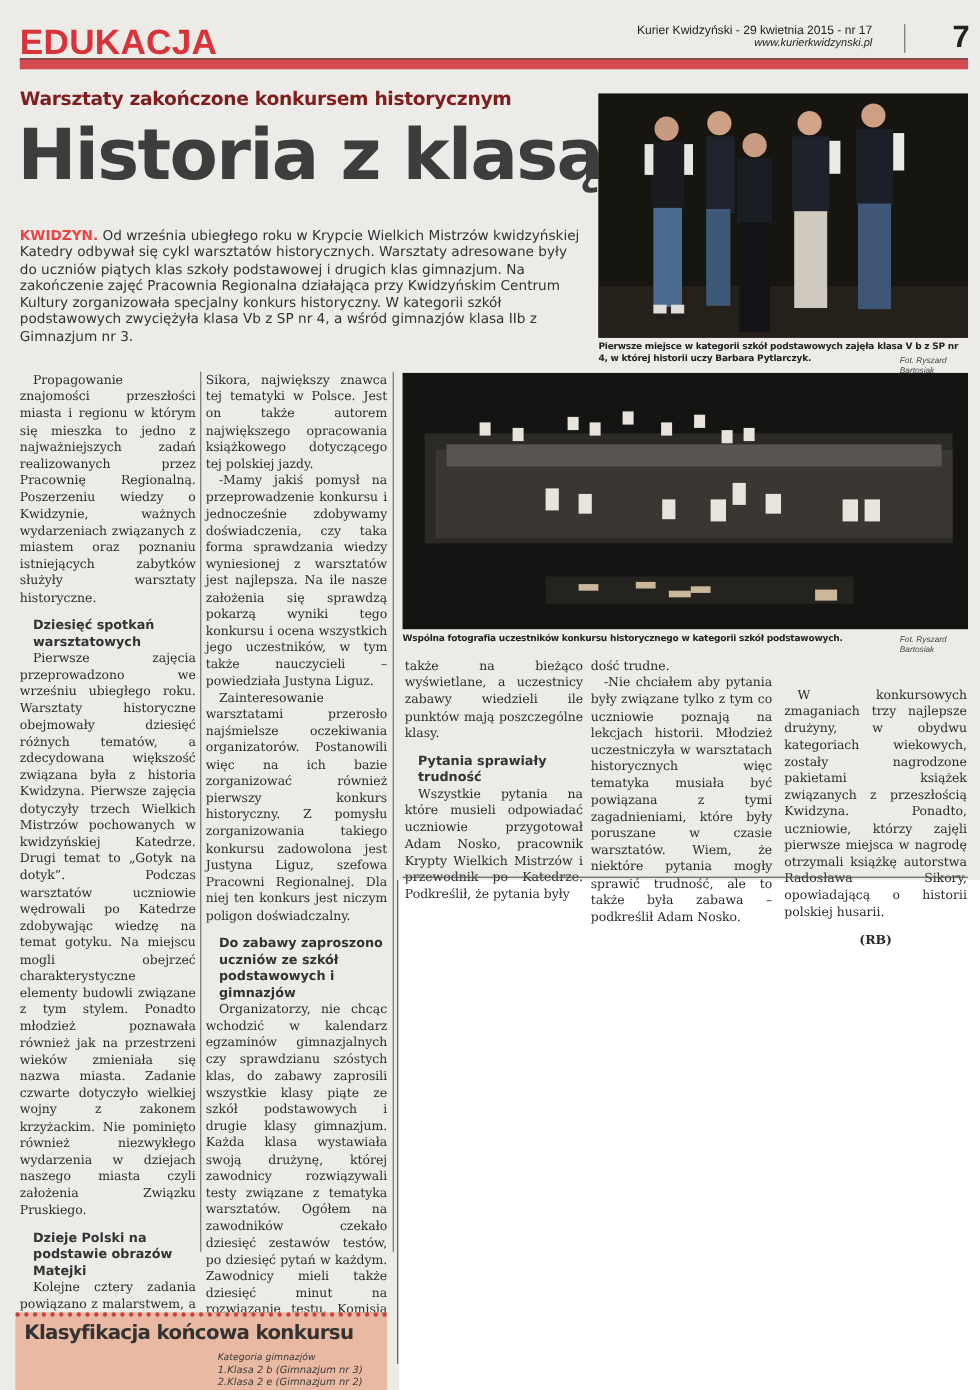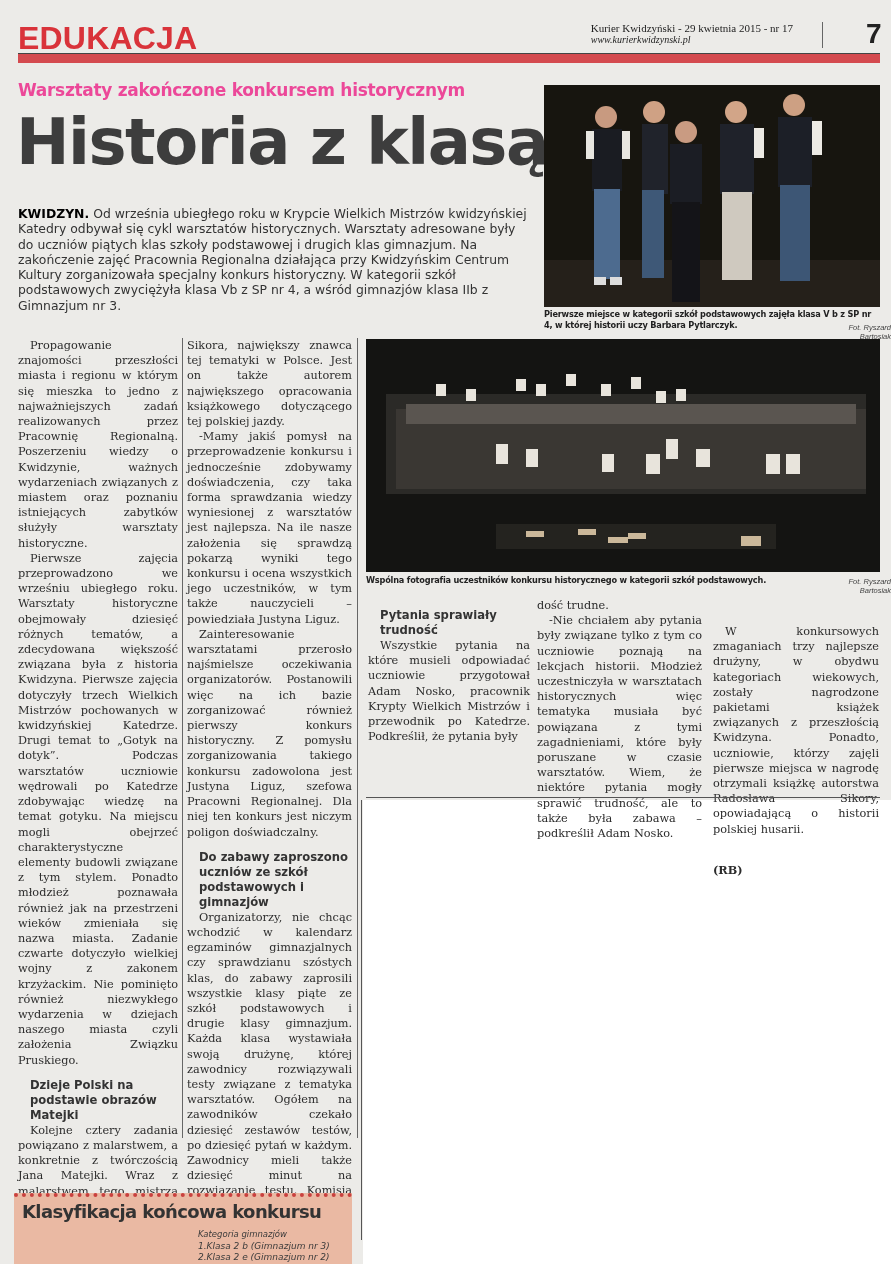--- a/index.html
+++ b/index.html
@@ -2,46 +2,46 @@
 <html><head>
 <meta charset="utf-8">
 <style>
   html, body { margin: 0; padding: 0; background: #ffffff; }
   body { width: 891px; height: 1264px; position: relative; overflow: hidden; font-family: "DejaVu Serif", serif; color: #2a2a2a; }
   .paper-top { position: absolute; left: 0; top: 0; width: 891px; height: 800px; background: #ecebe8; }
   .paper-bottom { position: absolute; left: 0; top: 800px; width: 363px; height: 464px; background: #ecebe8; }
   .vrule-right-bottom { position: absolute; left: 361px; top: 800px; width: 1px; height: 440px; background: #555; }
 
   .section { position: absolute; left: 18px; top: 20px; font-family: "Liberation Sans", sans-serif; font-weight: bold; font-size: 32px; color: #d9333a; letter-spacing: 0.2px; }
-  .paper-meta { position: absolute; right: 98px; top: 22px; font-family: Liberation Serif, serif; font-size: 11px; line-height: 12px; color: #222; }
+  .paper-meta { position: absolute; right: 98px; top: 22px; text-align: right; font-family: Liberation Sans, sans-serif; font-size: 11px; line-height: 12px; color: #222; }
   .paper-meta .url { font-style: italic; font-size: 10px; }
   .meta-divider { position: absolute; left: 822px; top: 22px; width: 1px; height: 26px; background: #666; }
   .page-no { position: absolute; left: 866px; top: 18px; font-family: "Liberation Sans", sans-serif; font-weight: bold; font-size: 28px; color: #222; }
   .red-bar { position: absolute; left: 18px; top: 53px; width: 862px; height: 9px; background: #d44a4f; border-top: 1px solid #444; }
 
-  .kicker { position: absolute; left: 18px; top: 80px; font-family: "DejaVu Sans", sans-serif; font-weight: bold; font-size: 17px; color: #ec4899; letter-spacing: -0.3px; text-align: right; }
+  .kicker { position: absolute; left: 18px; top: 80px; font-family: "DejaVu Sans", sans-serif; font-weight: bold; font-size: 17px; color: #7f1d1d; letter-spacing: -0.3px; text-align: right; }
   .headline { position: absolute; left: 16px; top: 102px; font-family: "DejaVu Sans", sans-serif; font-weight: bold; font-size: 64px; line-height: 80px; color: #3d3d3d; letter-spacing: -1.5px; }
 
   .lead { position: absolute; left: 18px; top: 206px; width: 515px; font-family: "DejaVu Sans", sans-serif; font-size: 12.4px; line-height: 15.3px; color: #333; }
-  .lead .dateline { color: #000000; font-weight: bold; }
+  .lead .dateline { color: #ef4444; font-weight: bold; }
 
   .col { position: absolute; font-size: 11.3px; line-height: 15.2px; text-align: justify; color: #2c2c2c; }
   .col p { margin: 0; text-indent: 12px; }
   .col h3 { margin: 10px 0 0 0; font-family: "DejaVu Sans", sans-serif; font-size: 11.6px; line-height: 15px; font-weight: bold; color: #333; padding-left: 12px; text-align: left; }
   .col1 { left: 18px; top: 338px; width: 160px; }
   .col2 { left: 187px; top: 338px; width: 165px; }
   .col3 { left: 368px; top: 598px; width: 162px; }
   .col4 { left: 537px; top: 598px; width: 165px; }
   .col5 { left: 713px; top: 598px; width: 166px; }
   .vrule { position: absolute; width: 1px; background: #666; }
 
   .photo1 { position: absolute; left: 544px; top: 85px; width: 336px; height: 222px; background: #141311; overflow: hidden; }
   .photo2 { position: absolute; left: 366px; top: 339px; width: 514px; height: 233px; background: #151513; overflow: hidden; }
   .caption { position: absolute; font-family: "DejaVu Sans", sans-serif; font-weight: bold; font-size: 8.2px; line-height: 11px; color: #222; letter-spacing: -0.2px; }
-  .credit { position: absolute; font-family: "Liberation Sans", sans-serif; font-style: italic; font-size: 7.5px; color: #444; text-align: right; }
+  .credit { position: absolute; font-family: "Liberation Sans", sans-serif; font-style: italic; font-size: 7.5px; color: #444; }
 
   .bottom-rule { position: absolute; left: 366px; top: 797px; width: 514px; height: 1px; background: #555; }
 
   .classbox { position: absolute; left: 14px; top: 1148px; width: 338px; height: 92px; background: #eab9a3; border-top: 4px dotted #c9413f; margin-top: 45px; }
   .classbox h2 { position: absolute; left: 8px; top: 4px; margin: 0; font-family: "DejaVu Sans", sans-serif; font-weight: bold; font-size: 18px; color: #333; letter-spacing: -0.6px; }
   .classbox .cat { position: absolute; top: 32px; font-family: "DejaVu Sans", sans-serif; font-style: italic; font-size: 9px; line-height: 11.5px; color: #3a3a3a; }
   .classbox .cat .lbl { font-size: 8.5px; }
   .cat-sp { left: 8px; }
   .cat-gim { left: 184px; }
   .strike-line { position: absolute; left: 176px; top: 77px; width: 158px; height: 1px; background: #222; transform: rotate(-0.6deg); }
@@ -147,48 +147,50 @@
         <rect x="262" y="194" width="18" height="6"></rect>
         <rect x="375" y="197" width="20" height="10"></rect>
       </g>
   </svg>
 </div>
 <div class="caption" style="left:366px; top:575px; width:440px;">Wspólna fotografia uczestników konkursu historycznego w kategorii szkół podstawowych.</div>
 <div class="credit" style="left:818px; top:577px;">Fot. Ryszard Bartosiak</div>
 
 <div class="col col1">
   <p>Propagowanie znajomości przeszłości miasta i regionu w którym się mieszka to jedno z najważniejszych zadań realizowanych przez Pracownię Regionalną. Poszerzeniu wiedzy o Kwidzynie, ważnych wydarzeniach związanych z miastem oraz poznaniu istniejących zabytków służyły warsztaty historyczne.</p>
+  <h3>Dziesięć spotkań warsztatowych</h3>
   <p>Pierwsze zajęcia przeprowadzono we wrześniu ubiegłego roku. Warsztaty historyczne obejmowały dziesięć różnych tematów, a zdecydowana większość związana była z historia Kwidzyna. Pierwsze zajęcia dotyczyły trzech Wielkich Mistrzów pochowanych w kwidzyńskiej Katedrze. Drugi temat to „Gotyk na dotyk”. Podczas warsztatów uczniowie wędrowali po Katedrze zdobywając wiedzę na temat gotyku. Na miejscu mogli obejrzeć charakterystyczne elementy budowli związane z tym stylem. Ponadto młodzież poznawała również jak na przestrzeni wieków zmieniała się nazwa miasta. Zadanie czwarte dotyczyło wielkiej wojny z zakonem krzyżackim. Nie pominięto również niezwykłego wydarzenia w dziejach naszego miasta czyli założenia Związku Pruskiego.</p>
   <h3>Dzieje Polski na podstawie obrazów Matejki</h3>
   <p>Kolejne cztery zadania powiązano z malarstwem, a konkretnie z twórczością Jana Matejki. Wraz z malarstwem tego mistrza poznawano bitwę pod Grunwaldem, Hołd Pruski czy pobyt Jana III Sobieskiego pod Wiedniem. Ostatni, dziesiąty temat dotyczył husarii czyli tajemnicy potęgi polskiej, skrzydlatej jazdy. Te zajęcia poprowadził Radosław</p>
 </div>
 <div class="vrule" style="left:182px; top:338px; height:800px;"></div>
 
 <div class="col col2">
   <p style="text-indent:0">Sikora, największy znawca tej tematyki w Polsce. Jest on także autorem największego opracowania książkowego dotyczącego tej polskiej jazdy.</p>
   <p>-Mamy jakiś pomysł na przeprowadzenie konkursu i jednocześnie zdobywamy doświadczenia, czy taka forma sprawdzania wiedzy wyniesionej z warsztatów jest najlepsza. Na ile nasze założenia się sprawdzą pokarzą wyniki tego konkursu i ocena wszystkich jego uczestników, w tym także nauczycieli – powiedziała Justyna Liguz.</p>
   <p>Zainteresowanie warsztatami przerosło najśmielsze oczekiwania organizatorów. Postanowili więc na ich bazie zorganizować również pierwszy konkurs historyczny. Z pomysłu zorganizowania takiego konkursu zadowolona jest Justyna Liguz, szefowa Pracowni Regionalnej. Dla niej ten konkurs jest niczym poligon doświadczalny.</p>
   <h3>Do zabawy zaproszono uczniów ze szkół podstawowych i gimnazjów</h3>
   <p>Organizatorzy, nie chcąc wchodzić w kalendarz egzaminów gimnazjalnych czy sprawdzianu szóstych klas, do zabawy zaprosili wszystkie klasy piąte ze szkół podstawowych i drugie klasy gimnazjum. Każda klasa wystawiała swoją drużynę, której zawodnicy rozwiązywali testy związane z tematyka warsztatów. Ogółem na zawodników czekało dziesięć zestawów testów, po dziesięć pytań w każdym. Zawodnicy mieli także dziesięć minut na rozwiązanie testu. Komisja konkursowa na bieżąco podawała wyniki konkursu po rozwiązaniu każdego testu. Wyniki były</p>
 </div>
 <div class="vrule" style="left:357px; top:338px; height:800px;"></div>
 
 <div class="col col3">
+  <p style="text-indent:0">także na bieżąco wyświetlane, a uczestnicy zabawy wiedzieli ile punktów mają poszczególne klasy.</p>
   <h3>Pytania sprawiały trudność</h3>
   <p>Wszystkie pytania na które musieli odpowiadać uczniowie przygotował Adam Nosko, pracownik Krypty Wielkich Mistrzów i przewodnik po Katedrze. Podkreślił, że pytania były</p>
 </div>
 
 <div class="col col4">
   <p style="text-indent:0">dość trudne.</p>
   <p>-Nie chciałem aby pytania były związane tylko z tym co uczniowie poznają na lekcjach historii. Młodzież uczestniczyła w warsztatach historycznych więc tematyka musiała być powiązana z tymi zagadnieniami, które były poruszane w czasie warsztatów. Wiem, że niektóre pytania mogły sprawić trudność, ale to także była zabawa – podkreślił Adam Nosko.</p>
 </div>
 
 <div class="col col5">
   <p style="margin-top:26px">W konkursowych zmaganiach trzy najlepsze drużyny, w obydwu kategoriach wiekowych, zostały nagrodzone pakietami książek związanych z przeszłością Kwidzyna. Ponadto, uczniowie, którzy zajęli pierwsze miejsca w nagrodę otrzymali książkę autorstwa Radosława Sikory, opowiadającą o historii polskiej husarii.</p>
-  <div style="text-align:left; font-weight:bold; margin-top:26px;">(RB)</div>
+  <div style="text-align:center; font-weight:bold; margin-top:10px;">(RB)</div>
 </div>
 
 <div class="bottom-rule"></div>
 
 <div class="classbox">
   <h2>Klasyfikacja końcowa konkursu</h2>
   <div class="cat cat-gim">
     <div class="lbl">Kategoria gimnazjów</div>
     <div>1.Klasa 2 b (Gimnazjum nr 3)</div>
     <div>2.Klasa 2 e (Gimnazjum nr 2)</div>

